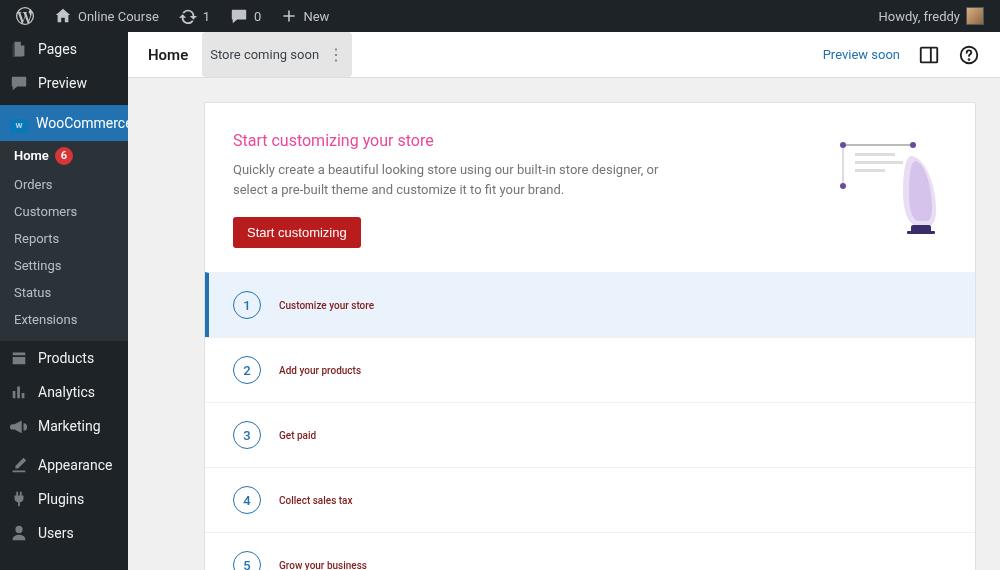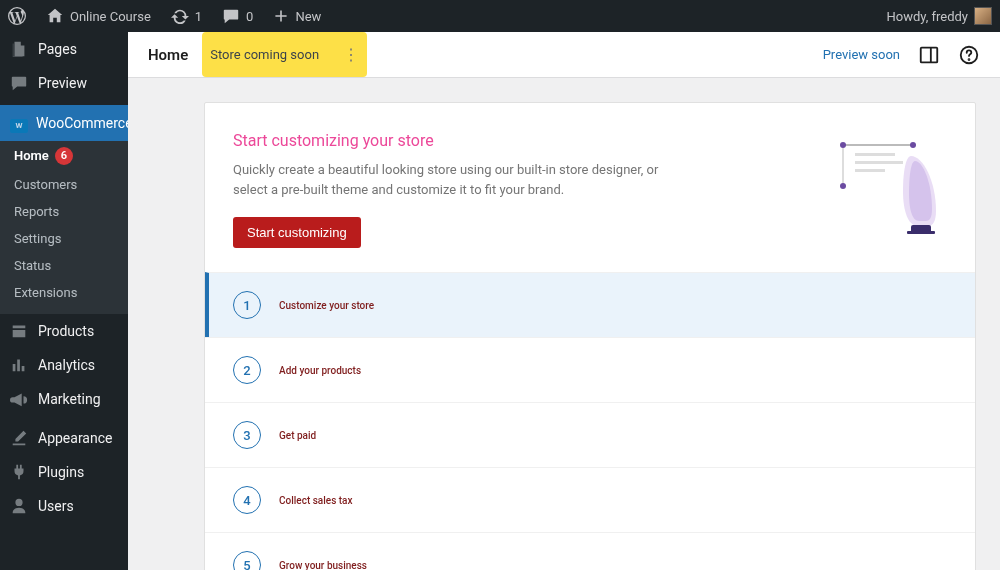--- a/index.html
+++ b/index.html
@@ -1,19 +1,19 @@
 <!DOCTYPE html>
 <html><head>
 <meta charset="utf-8">
 <style>
   * { box-sizing: border-box; margin: 0; padding: 0; }
   body { font-family: -apple-system, BlinkMacSystemFont, "Segoe UI", Roboto, sans-serif; font-size: 13px; color: #1e1e1e; background: #f0f0f1; width: 1000px; height: 570px; overflow: hidden; }
 
   
-  .admin-bar { height: 32px; background: #1d2327; color: #c3c4c7; display: flex; align-items: center; padding: 0 0; font-size: 13px; justify-content: space-between; }
+  .admin-bar { height: 32px; background: #1d2327; color: #c3c4c7; display: flex; align-items: center; padding: 0 8px; font-size: 13px; justify-content: space-between; }
   .admin-bar .left { display: flex; align-items: center; gap: 4px; }
   .admin-bar .ab-item { display: flex; align-items: center; gap: 6px; padding: 0 8px; height: 32px; cursor: pointer; color: #c3c4c7; }
   .admin-bar .ab-icon { font-size: 18px; }
   .admin-bar .right { display: flex; align-items: flex-end; gap: 6px; padding-right: 4px; }
   .avatar { width: 18px; height: 18px; background: linear-gradient(135deg,#d8b084,#8b6644); border: 1px solid #555; display:inline-block; }
 
   
   .wrap { display: flex; height: calc(570px - 32px); }
   .sidebar { width: 128px; background: #1d2327; color: #f0f0f1; font-size: 14px; position: relative; overflow:hidden; }
   .menu-item { display: flex; align-items: center; gap: 8px; padding: 8px 10px; cursor: pointer; color: #f0f0f1; }
@@ -24,21 +24,21 @@
   .submenu .sub-item { display:flex; align-items:center; padding: 6px 10px 6px 14px; font-size: 13px; color: rgba(240,246,252,.7); cursor:pointer; }
   .submenu .sub-item.current { color:#fff; font-weight:600; }
   .badge { background:#d63638; color:#fff; border-radius:10px; font-size:11px; padding:0 6px; margin-left:6px; min-width:18px; height:18px; line-height:18px; text-align:center; font-weight:600; }
   .menu-sep { height: 5px; }
   .woo-badge { background:#007cba; color:#fff; font-size:8px; font-weight:700; padding:1px 2px; border-radius:2px; display:inline-flex; align-items:center; justify-content:center; width:18px; height:14px; }
 
   
   .main { flex:1; background:#f0f0f1; overflow:auto; display:flex; flex-direction:column; }
   .header-bar { background:#fff; height:60px; border-bottom:1px solid #dcdcde; display:flex; align-items:center; padding:0 20px; gap:14px; position:relative; }
   .header-title { font-size:15px; font-weight:600; color:#1e1e1e; }
-  .pill { background:#fde047; border-radius:4px; padding:13px 8px; display:flex; align-items:center; gap:20px; font-size:13px; color:#3c434a; }
+  .pill { background:#e5e5e5; border-radius:4px; padding:13px 8px; display:flex; align-items:center; gap:5px; font-size:13px; color:#3c434a; }
   .pill .dots { font-size:16px; color:#777; padding-left:4px; }
   .header-right { margin-left:auto; display:flex; align-items:center; gap:18px; }
   .preview-link { color:#2271b1; font-size:13px; cursor:pointer; }
   .header-icon { width:22px; height:22px; display:flex; align-items:center; justify-content:center; color:#1e1e1e; cursor:pointer; }
 
   
   .content { padding: 24px 24px 24px 76px; }
   .card { background:#fff; border:1px solid #e0e0e0; border-radius:2px; }
   .card-header { padding: 28px 32px 24px 28px; display:flex; gap:24px; }
   .card-header .text { flex:1; }
@@ -129,20 +129,23 @@
     <div class="menu-sep"></div>
     <div class="menu-item active">
       <span class="menu-icon"><span class="woo-badge">W</span></span>
       <span>WooCommerce</span>
     </div>
     <div class="submenu">
       <div class="sub-item current">
         <span>Home</span>
         <span class="badge">6</span>
       </div>
+      <div class="sub-item">
+          <span>Orders</span>
+        </div>
       <div class="sub-item">
           <span>Customers</span>
         </div>
       <div class="sub-item">
           <span>Reports</span>
         </div>
       <div class="sub-item">
           <span>Settings</span>
         </div>
       <div class="sub-item">

